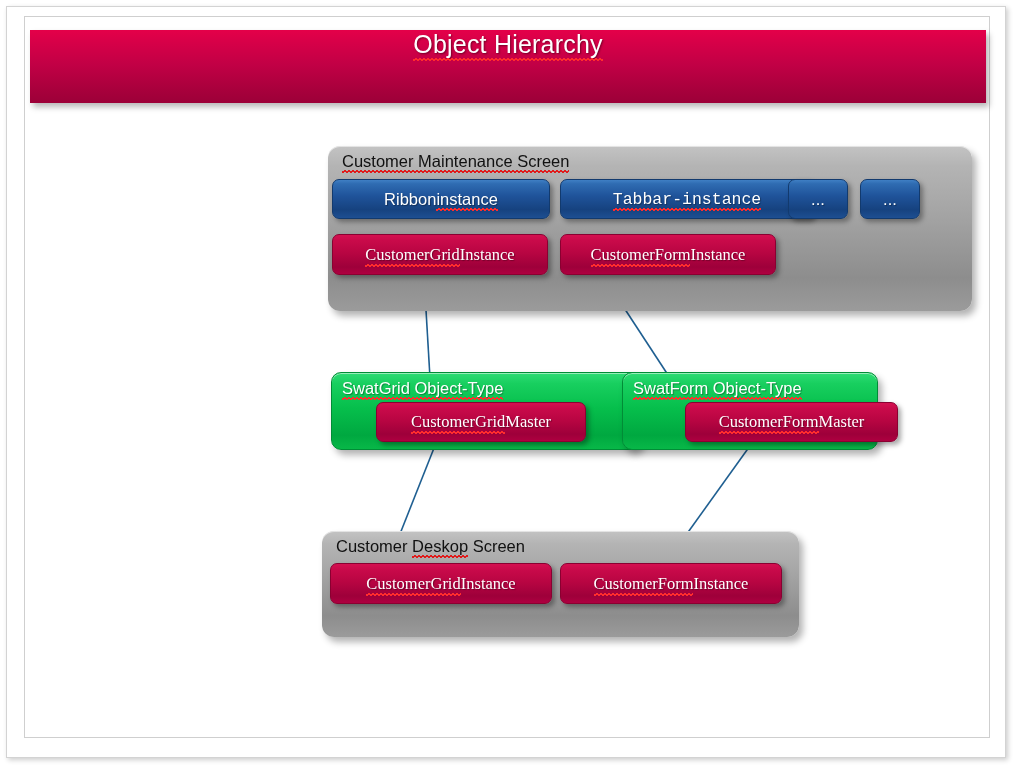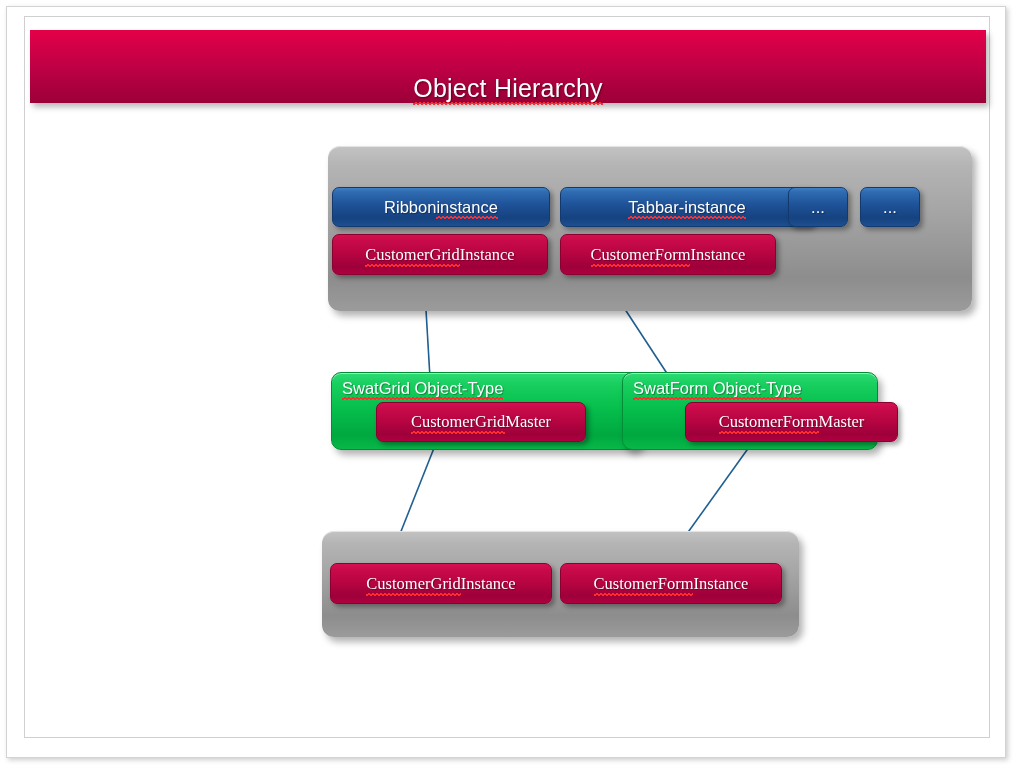--- a/index.html
+++ b/index.html
@@ -36,21 +36,21 @@
     box-sizing:border-box;
   }
 
   
   #title-banner{
     position:absolute;
     left:30px;top:30px;
     width:956px;height:73px;
     background:linear-gradient(to bottom,#e40049 0%,#d60048 18%,#c10045 48%,#a8003c 82%,#9c0038 100%);
     box-shadow:3px 4px 6px rgba(0,0,0,.28);
-    display:flex;align-items:flex-end;justify-content:center;
+    display:flex;align-items:flex-start;justify-content:center;
   }
   #title-text{
     color:#ffffff;
     font-size:25px;
     font-weight:400;
     letter-spacing:.2px;
     text-shadow:1px 1px 2px rgba(0,0,0,.45);
     position:relative;
     white-space:nowrap;
   }
@@ -102,21 +102,20 @@
     color:#ffffff;
     font-size:16.5px;
     white-space:nowrap;
     box-sizing:border-box;
     box-shadow:3px 3px 5px rgba(0,0,0,.35);
     text-shadow:1px 1px 1px rgba(0,0,0,.35);
   }
   .btn-blue{
     background:linear-gradient(to bottom,#3f7fc4 0%,#2f6cb2 10%,#1f539a 42%,#16427f 78%,#1d4f92 100%);
     border:1px solid #123a6e;
-    margin-top:8px;
   }
   .btn-red-inner{
     background:linear-gradient(to bottom,#d41050 0%,#c90a4a 14%,#b80542 46%,#9e003a 82%,#ae0040 100%);
     border:1px solid #8a0031;
     font-family:Liberation Serif, serif;
   }
 
   
   .green-box{
     position:absolute;
@@ -168,27 +167,30 @@
     <line x1="430" y1="378" x2="424" y2="276" stroke="#1f5f91" stroke-width="1.6" marker-end="url(#arw)"></line>
 
     <line x1="598" y1="268" x2="687" y2="404" stroke="#1f5f91" stroke-width="1.6"></line>
 
     <line x1="438" y1="438" x2="394" y2="549" stroke="#1f5f91" stroke-width="1.6" marker-end="url(#arw)"></line>
 
     <line x1="752" y1="443" x2="676" y2="549" stroke="#1f5f91" stroke-width="1.6" marker-end="url(#arw)"></line>
   </svg>
 
   <div class="screen-panel" style="left:328px;top:146px;width:644px;height:165px;">
+    <div class="screen-title">
+      <span class="sq sq-dark">Customer Maintenance Screen</span>
+    </div>
 
     <div class="btn btn-blue" style="left:4px;top:33px;width:218px;height:40px;">
       <span>Ribbon </span>
         <span class="sq">instance</span>
     </div>
 
-    <div class="btn btn-blue" style="left:232px;top:33px;width:254px;height:40px;">
+    <div class="btn btn-blue" style="left:232px;top:33px;width:254px;height:40px;font-family:Liberation Mono, monospace;">
       <span class="sq">Tabbar-instance</span>
     </div>
 
     <div class="btn btn-blue" style="left:460px;top:33px;width:60px;height:40px;">
       <span>...</span>
     </div>
 
     <div class="btn btn-blue" style="left:532px;top:33px;width:60px;height:40px;">
       <span>...</span>
     </div>
@@ -218,20 +220,21 @@
     <div class="green-title">
       <span class="sq">SwatForm Object-Type</span>
     </div>
     <div class="btn btn-red-inner" style="left:62px;top:29px;width:213px;height:40px;">
       <span class="sq">CustomerForm</span>
         <span> Master</span>
     </div>
   </div>
 
   <div class="screen-panel" style="left:322px;top:531px;width:477px;height:106px;">
+    <div class="screen-title"><span>Customer </span><span class="sq sq-dark">Deskop</span><span> Screen</span></div>
 
     <div class="btn btn-red-inner" style="left:8px;top:32px;width:222px;height:41px;">
       <span class="sq">CustomerGrid</span>
         <span> Instance</span>
     </div>
 
     <div class="btn btn-red-inner" style="left:238px;top:32px;width:222px;height:41px;">
       <span class="sq">CustomerForm</span>
         <span> Instance</span>
     </div>

